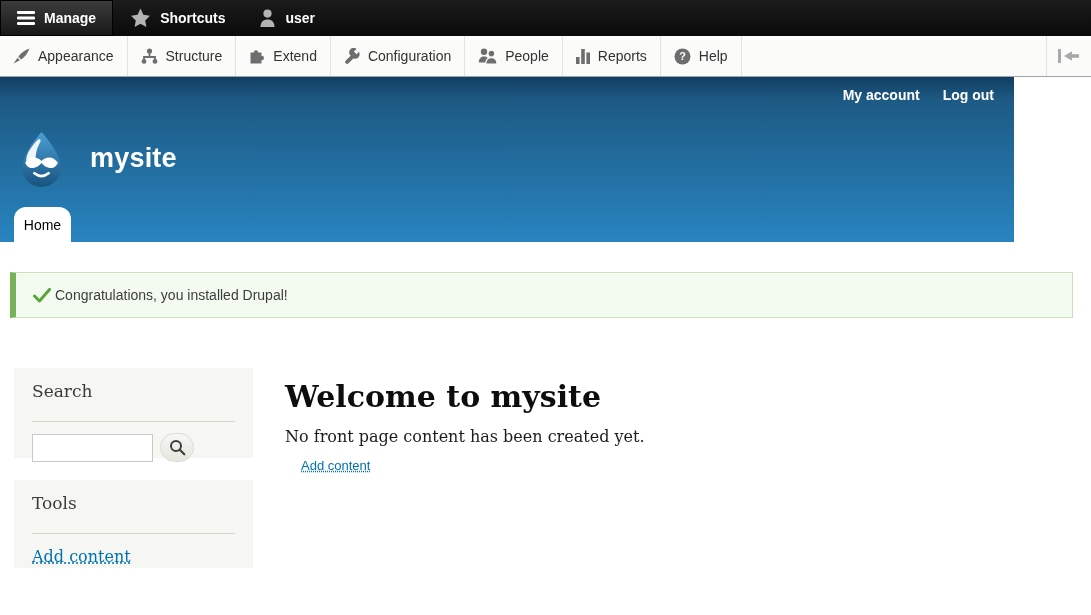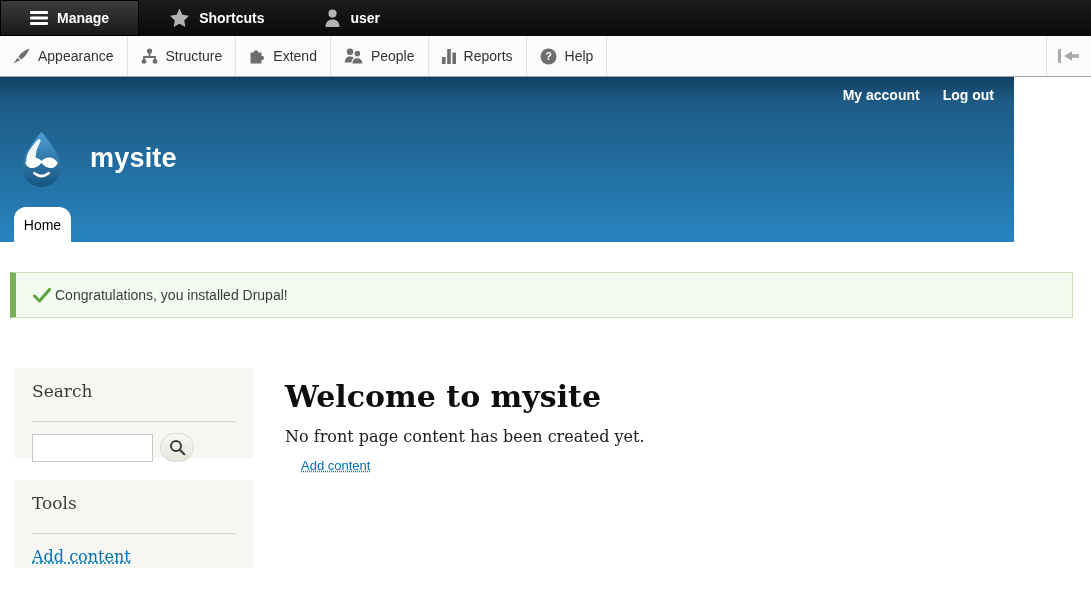--- a/index.html
+++ b/index.html
@@ -4,21 +4,21 @@
 <style>
   * { box-sizing: border-box; margin: 0; padding: 0; }
   html,body { background:#e8e8e8; }
   body { font-family: "Liberation Sans", sans-serif; }
   .stage { position: relative; width: 1091px; height: 615px; background: #fff; overflow: hidden; margin: 0 auto; }
 
   
   .topbar { position: absolute; top:0; left:0; width:1091px; height:36px;
     background: linear-gradient(180deg,#1c1c1c 0,#0a0a0a 100%);
     display:flex; align-items:stretch; }
-  .topbar-item { display:flex; align-items:center; gap:9px; padding:0 30px;
+  .topbar-item { display:flex; align-items:center; gap:9px; padding:0 17px;
     color:#fff; font-size:14px; font-weight:bold; cursor:pointer; }
   .topbar-item.active { background: linear-gradient(180deg,#3d3d3d 0,#171717 100%); box-shadow: inset 0 0 0 1px #000; }
   .topbar-spacer { flex:1; }
 
   
   .tray { position:absolute; top:36px; left:0; width:1091px; height:41px;
     background:#fbfbf9; border-bottom:1px solid #a2a2a2; display:flex; align-items:stretch; }
   .tray-item { display:flex; align-items:center; gap:8px; padding:0 13px;
     color:#333; font-size:14px; text-decoration:none; border-right:1px solid #e3e3de; cursor:pointer; }
   .tray-spacer { flex:1; }
@@ -114,20 +114,26 @@
     </a>
     <a class="tray-item">
       <svg width="16" height="15" viewBox="0 0 16 15">
         <rect x="1.5" y="3.5" width="11" height="11" fill="#6e6e6e"></rect>
         <circle cx="7" cy="3.5" r="2.2" fill="#6e6e6e"></circle>
         <circle cx="12.8" cy="9" r="2.2" fill="#6e6e6e"></circle>
       </svg>
       <span>Extend</span>
     </a>
     <a class="tray-item">
+      <svg width="16" height="16" viewBox="0 0 16 16">
+        <path d="M15.2 4.6 a4.4 4.4 0 0 1 -5.8 5.8 l-4.9 4.9 a1.9 1.9 0 0 1 -2.7 -2.7 l4.9 -4.9 A4.4 4.4 0 0 1 12.5 0.9 L9.9 3.5 l2.7 2.7 2.6 -2.6 z" fill="#6e6e6e"></path>
+      </svg>
+      <span>Configuration</span>
+    </a>
+    <a class="tray-item">
       <svg width="19" height="16" viewBox="0 0 19 16">
         <circle cx="6" cy="3.8" r="3.2" fill="#6e6e6e"></circle>
         <path d="M0.8 14.5 c0-4.2 2.3-6.1 5.2-6.1 s5.2 1.9 5.2 6.1 z" fill="#6e6e6e"></path>
         <circle cx="13.4" cy="5.6" r="3.4" fill="#6e6e6e" stroke="#fbfbf9" stroke-width="1.2"></circle>
         <path d="M7.8 16 c0-4.4 2.5-6.4 5.6-6.4 s5.6 2 5.6 6.4 z" fill="#6e6e6e" stroke="#fbfbf9" stroke-width="1.2"></path>
       </svg>
       <span>People</span>
     </a>
     <a class="tray-item">
       <svg width="14" height="16" viewBox="0 0 14 16">

